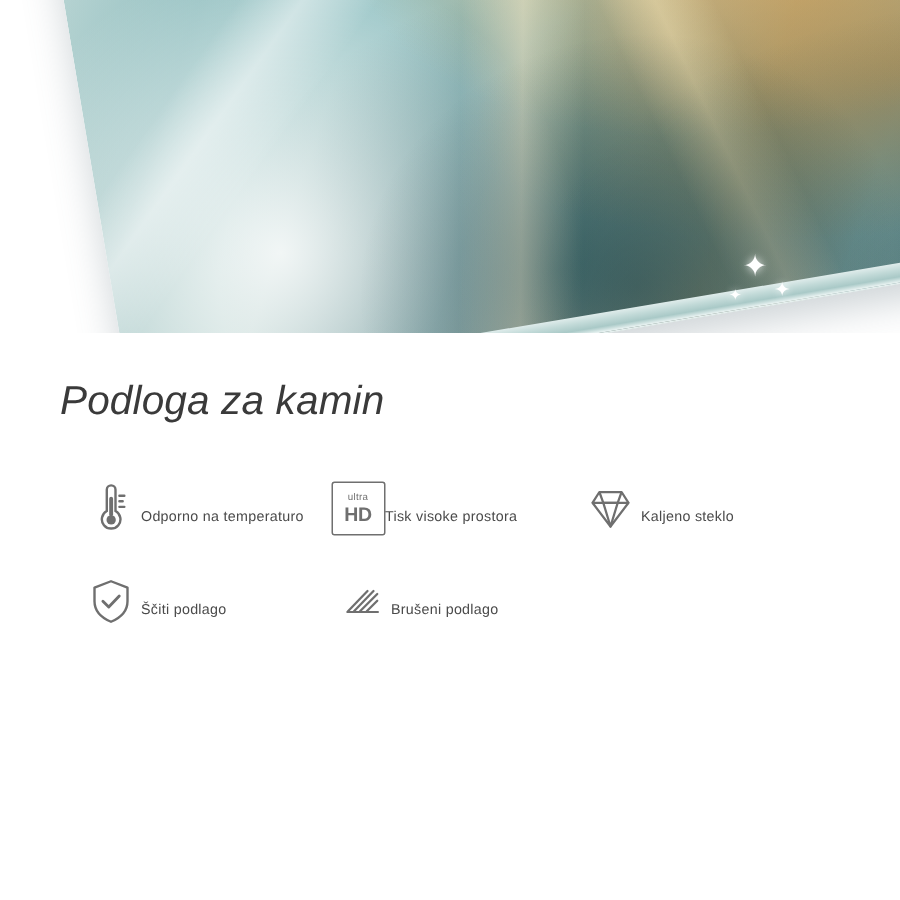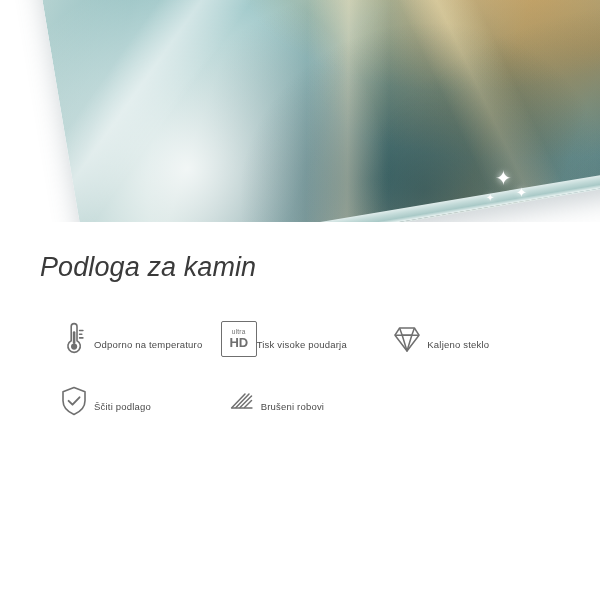--- a/index.html
+++ b/index.html
@@ -197,21 +197,21 @@
         <div class="feature-label">Odporno na temperaturo</div>
       </div>
 
       <div class="feature">
         <div class="feature-icon">
           <div class="ultrahd">
             <span class="u-top">ultra</span>
             <span class="u-bot">HD</span>
           </div>
         </div>
-        <div class="feature-label">Tisk visoke poudarja</div>
+        <div class="feature-label">Tisk visoke prostora</div>
       </div>
 
       <div class="feature">
         <div class="feature-icon">
           <svg width="40" height="40" viewBox="0 0 40 40" fill="none" stroke="#6f6f6f" stroke-width="1.5" stroke-linejoin="round">
             <path d="M8 16.2h24L20 32z"></path>
             <path d="M8 16.2L12.6 9h14.8l4.6 7.2"></path>
             <path d="M12.6 9l2.6 7.2L20 32l4.8-15.8L27.4 9"></path>
             <path d="M15.2 16.2h9.6"></path>
           </svg>
@@ -232,19 +232,19 @@
       <div class="feature">
         <div class="feature-icon">
           <svg width="40" height="40" viewBox="0 0 40 40" fill="none" stroke="#6f6f6f" stroke-width="1.5" stroke-linecap="round">
             <path d="M11 26.5L24 13"></path>
             <path d="M15 26.5L28 13"></path>
             <path d="M19 26.5L30.5 15"></path>
             <path d="M23.5 26.5L30.5 19.5"></path>
             <path d="M10.5 27h20.5" stroke-width="1.3"></path>
           </svg>
         </div>
-        <div class="feature-label">Brušeni robovi</div>
+        <div class="feature-label">Brušeni podlago</div>
       </div>
 
 
     </div>
   </div>
 </div>
 
 </body></html>

